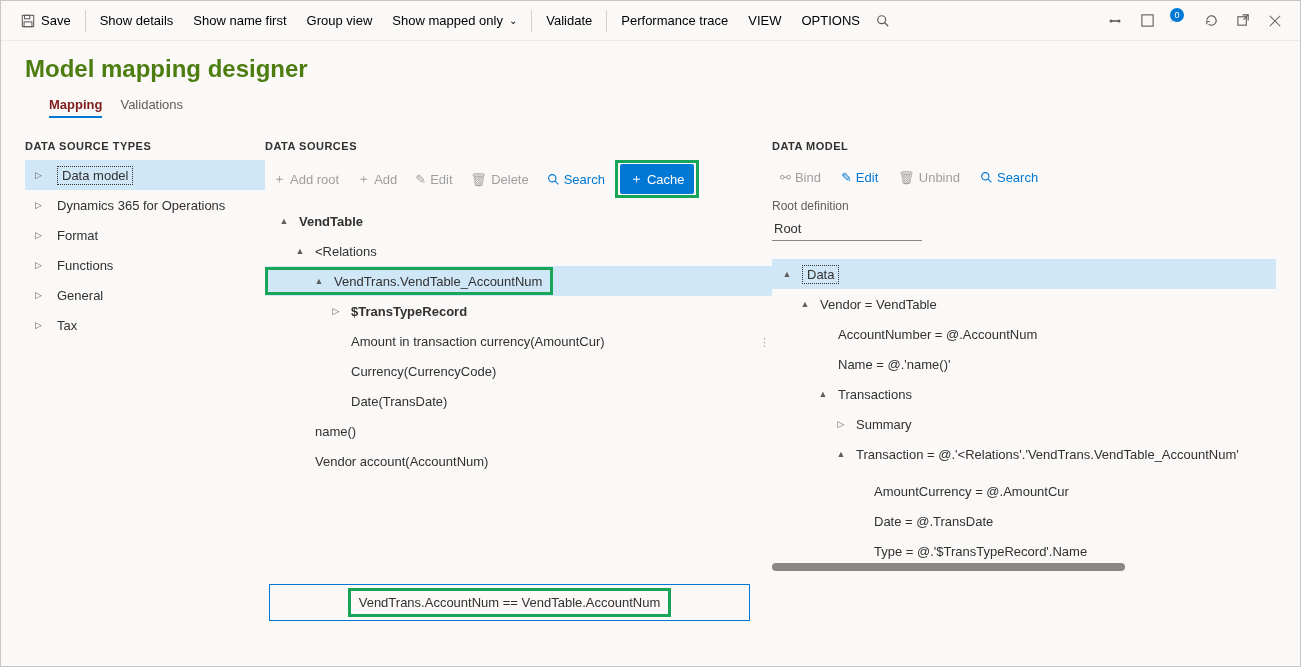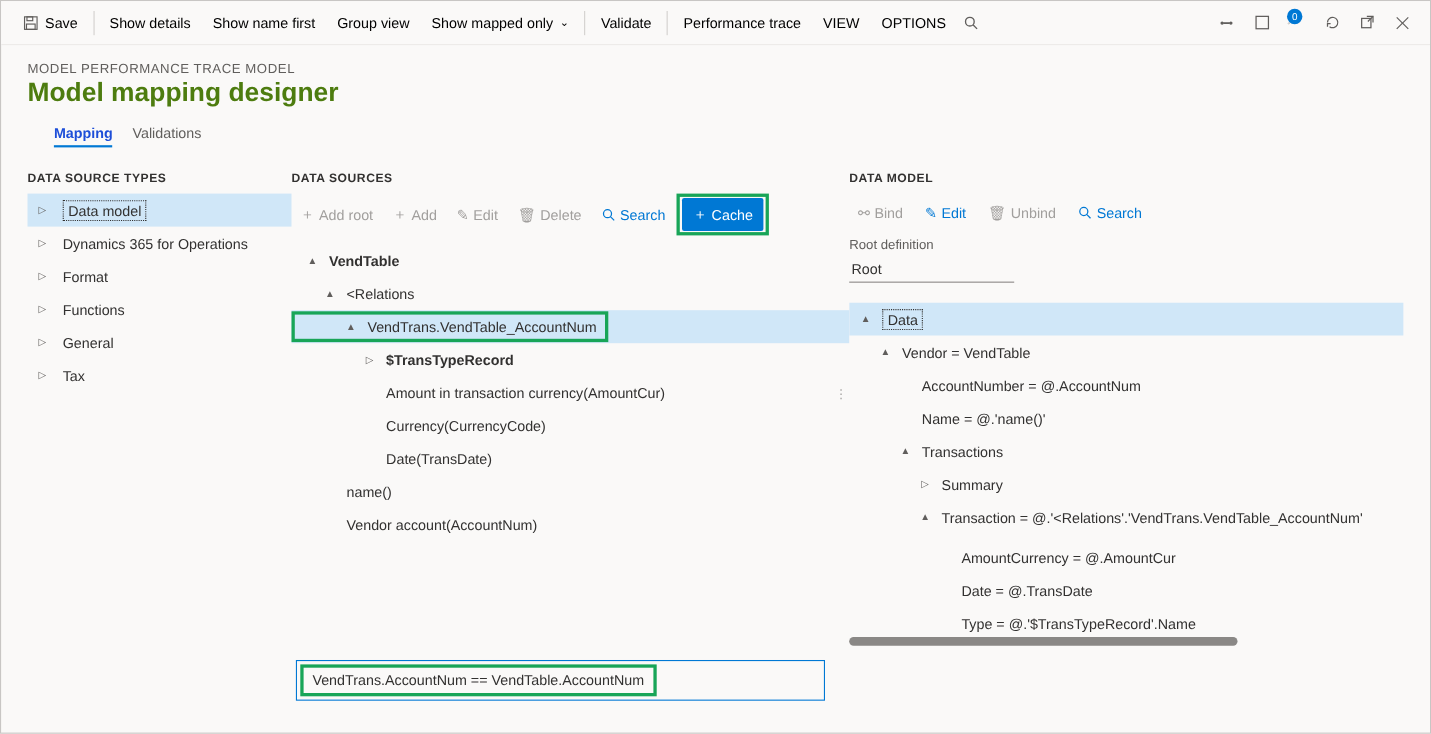--- a/index.html
+++ b/index.html
@@ -12,21 +12,21 @@
   .toolbar-right { margin-left: auto; display: flex; align-items: center; gap: 14px; padding-right: 6px; }
   .tb-rbtn { width: 18px; height: 18px; display: flex; align-items: center; justify-content: center; cursor: pointer; color: #605e5c; }
   .badge { background: #0078d4; color: #fff; font-size: 9px; min-width: 14px; height: 14px; border-radius: 7px; display: inline-flex; align-items: center; justify-content: center; position: relative; top:-6px; left:-4px; }
 
   .page-header { padding: 14px 24px 8px; }
   .breadcrumb { font-size: 12px; letter-spacing: .5px; color: #605e5c; text-transform: uppercase; margin-bottom: 2px; }
   .page-title { font-size: 24px; font-weight: 600; color: #4d7c0f; }
 
   .tabs { display: flex; gap: 18px; padding: 0 24px; border-bottom: none; margin-top: 8px; }
   .tab { padding: 6px 0; cursor: pointer; color: #605e5c; }
-  .tab.active { color: #1d4ed8; font-weight: 600; border-bottom: 2px solid #0078d4; padding-bottom: 4px; }
+  .tab.active { color: #7f1d1d; font-weight: 600; border-bottom: 2px solid #0078d4; padding-bottom: 4px; }
 
   .columns { display: flex; padding: 14px 24px 0; gap: 0; height: calc(100% - 160px); }
   .col { display: flex; flex-direction: column; }
   .col1 { width: 240px; flex-shrink: 0; }
   .col2 { flex: 1; min-width: 0; position: relative; }
   .col3 { width: 504px; flex-shrink: 0; }
 
   .sect-title { font-size: 11px; font-weight: 600; letter-spacing: .5px; color: #323130; margin-bottom: 8px; }
 
   .tree { list-style: none; }
@@ -46,21 +46,21 @@
 
   .ds-tree { list-style: none; }
   .ds-row { display: flex; align-items: center; height: 30px; cursor: pointer; }
   .ds-row.selected { background: #d0e7f8; }
   .ds-caret { width: 10px; text-align: center; color: #605e5c; font-size: 9px; display: inline-block; margin-right: 10px; }
   .ds-bold { font-weight: 600; }
   .indent1 { padding-left: 14px; }
   .indent2 { padding-left: 30px; }
   .indent4 { padding-left: 66px; }
 
-  .expr-box { position: absolute; bottom: 10px; left: 4px; right: 22px; }
+  .expr-box { position: absolute; bottom: 10px; left: 4px; right: 22px; text-align: center; }
   .expr-inner { border: 1px solid #0078d4; padding: 3px; }
   .expr-green { border: 3px solid #18a558; padding: 4px 8px; display: inline-block; }
 
   .dm-actions { display: flex; gap: 4px; margin-bottom: 10px; margin-top: 6px; }
   .dm-btn { display: inline-flex; align-items: center; gap: 4px; padding: 4px 8px; color: #a19f9d; cursor: pointer; }
   .dm-btn.link { color: #0078d4; }
   .dm-field-lbl { font-size: 12px; color: #605e5c; margin-bottom: 4px; }
   .dm-field { border-bottom: 1px solid #8a8886; padding: 4px 2px; width: 150px; margin-bottom: 18px; }
 
   .dm-tree { list-style: none; overflow-x: auto; overflow-y: hidden; }
@@ -159,21 +159,20 @@
     <div class="tb-rbtn">
         <svg width="14" height="14" viewBox="0 0 16 16" stroke="#605e5c" stroke-width="1.2">
           <line x1="2" y1="2" x2="14" y2="14"></line>
           <line x1="14" y1="2" x2="2" y2="14"></line>
         </svg>
       </div>
   </div>
 </div>
 
 <div class="page-header">
-  <div class="breadcrumb">MODEL PERFORMANCE TRACE MODEL</div>
   <div class="page-title">Model mapping designer</div>
   <div class="tabs">
     <div class="tab active">Mapping</div>
     <div class="tab">Validations</div>
   </div>
 </div>
 
 <div class="columns">
 
   <div class="col col1">

